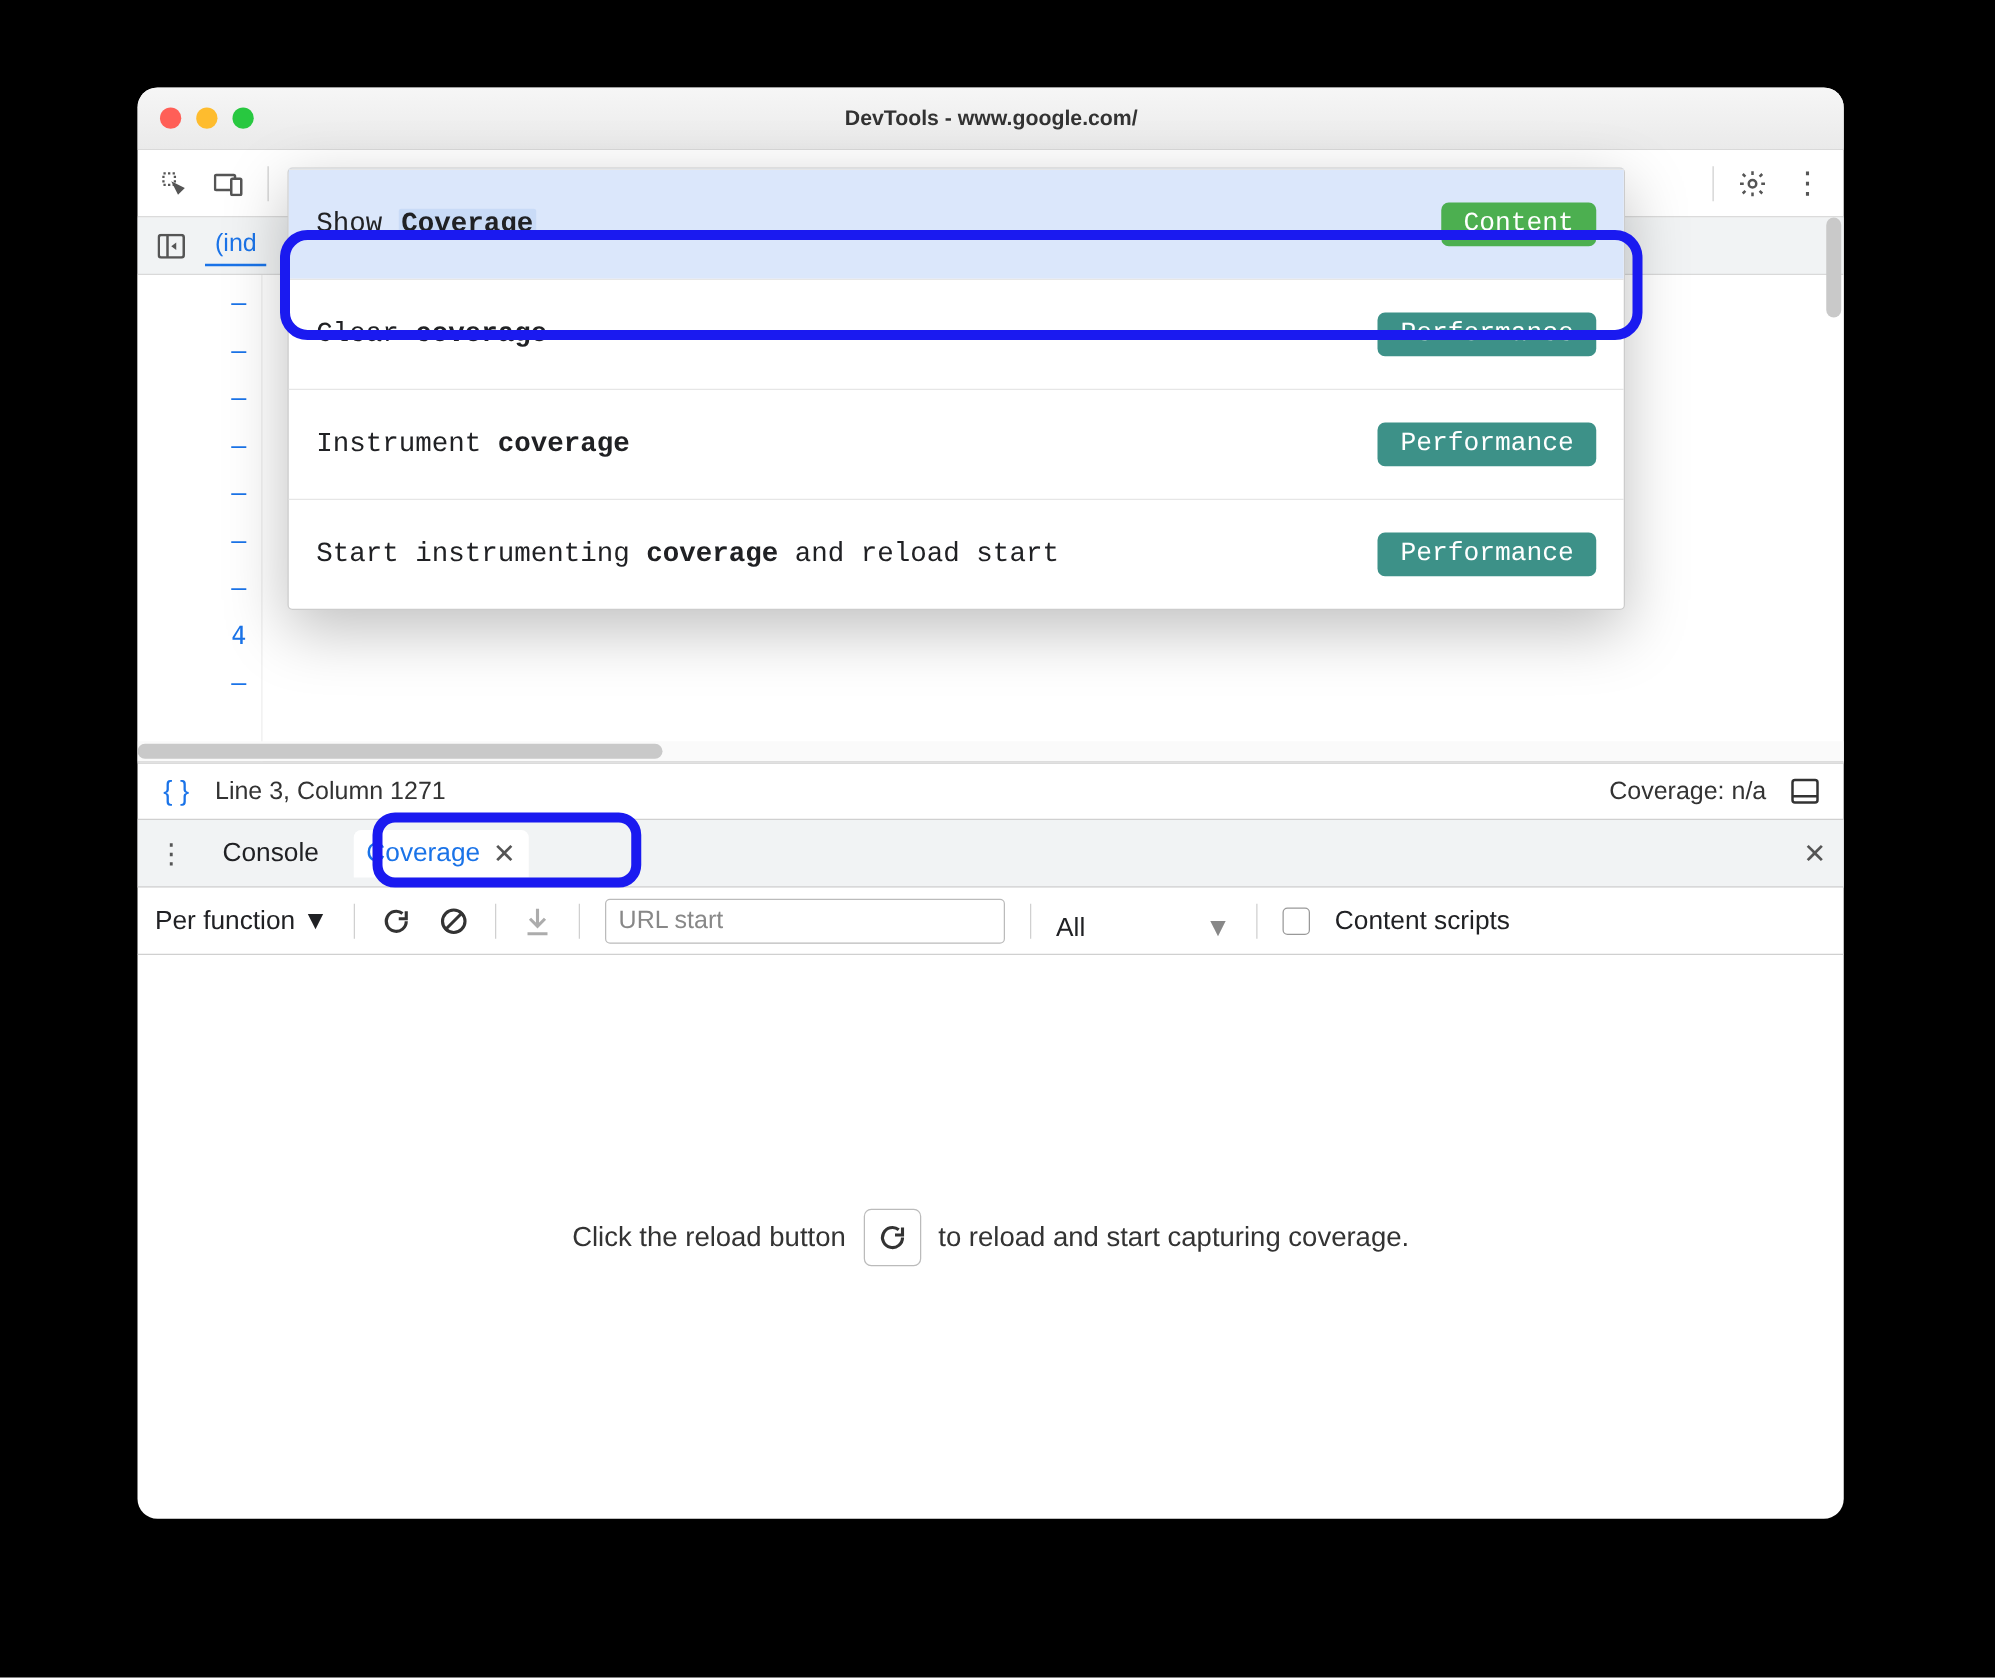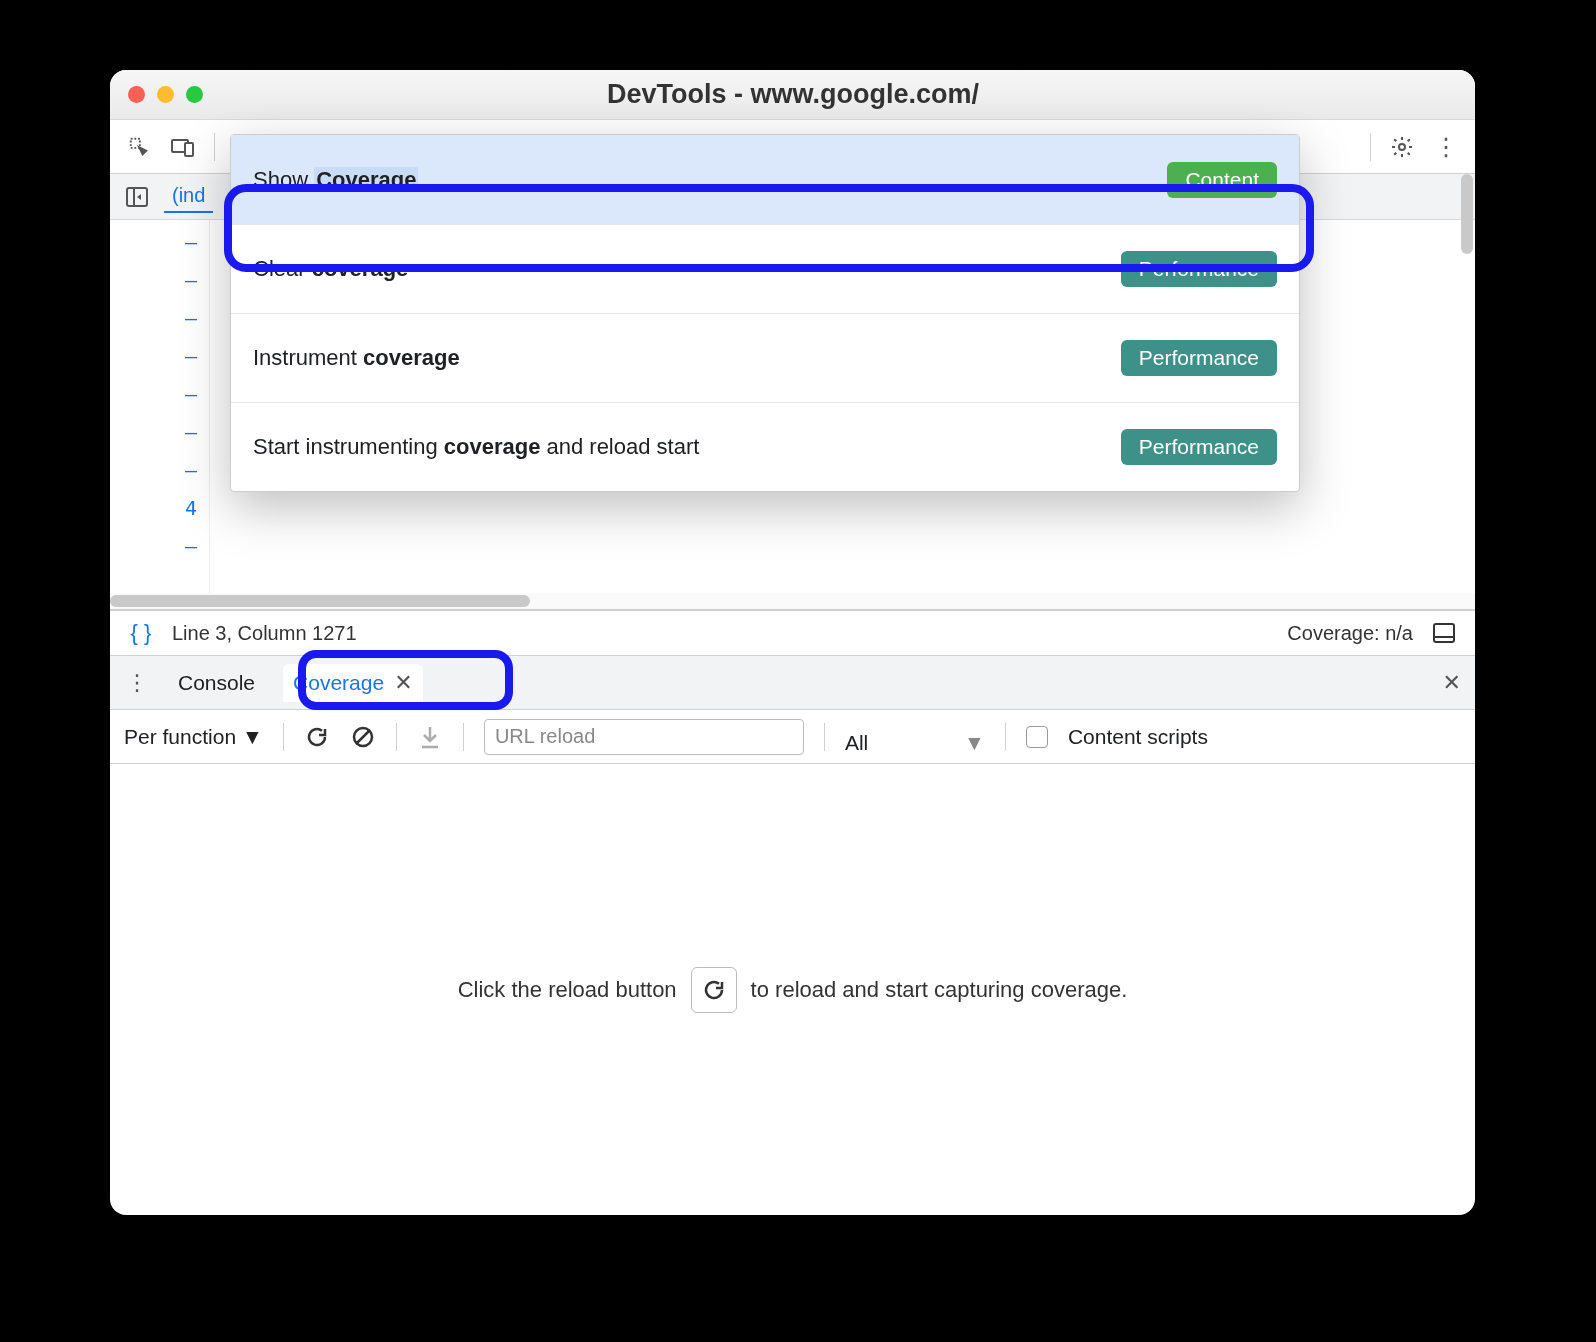--- a/index.html
+++ b/index.html
@@ -32,21 +32,21 @@
     display: flex;
     align-items: center;
     padding: 0 18px;
     position: relative;
   }
   .traffic { display: flex; gap: 12px; }
   .dot { width: 17px; height: 17px; border-radius: 50%; }
   .dot.red { background:#ff5f57; }
   .dot.yellow { background:#febc2e; }
   .dot.green { background:#28c840; }
-  .title { position:absolute; left:1px; right:0; text-align:center; font-weight:600; color:#333; font-size:27px; }
+  .title { position:absolute; left:1px; right:0; text-align:center; font-weight:600; color:#333; font-size:17px; }
   .toolbar {
     height: 54px;
     border-bottom: 1px solid #d0d0d0;
     display: flex;
     align-items: center;
     padding: 0 16px;
     gap: 18px;
     font-size: 21px;
     color:#333;
   }
@@ -110,20 +110,21 @@
     font-size:22px;
   }
   .palette-head {
     padding:18px 22px;
   }
   .palette-head .runlbl { color:#1a73e8; }
   .palette-list .row {
     display:flex; align-items:center; justify-content:space-between;
     padding:26px 22px;
     border-top:1px solid #e6e6e6;
+    font-family:Liberation Mono, monospace;
   }
   .row.sel { background:#dbe7fb; }
   .hl-border {
     position:absolute;
     border:8px solid #1a1af0;
     border-radius:22px;
     pointer-events:none;
     z-index:25;
   }
   .hlA { left:224px; top:184px; width:1090px; height:88px; }
@@ -302,21 +303,21 @@
           <line x1="5" y1="19" x2="19" y2="5"></line>
         </svg>
     </span>
     <div class="sep"></div>
     <span class="icon-btn" style="opacity:.4;">
       <svg width="22" height="24" viewBox="0 0 22 24" fill="none" stroke="#333" stroke-width="2.5">
           <path d="M11 2v14M5 10l6 6 6-6M3 22h16"></path>
         </svg>
     </span>
     <div class="sep"></div>
-    <div class="input" style="display:flex;align-items:center;">URL reload</div>
+    <div class="input" style="display:flex;align-items:center;">URL start</div>
     <div class="sep"></div>
     <span class="dropdown" style="min-width:140px; justify-content:space-between;margin-top:12px;">
       <span>All</span>
       <span style="color:#888;">▼</span>
     </span>
     <div class="sep"></div>
     <span class="chk"></span>
     <span>Content scripts</span>
   </div>
 

